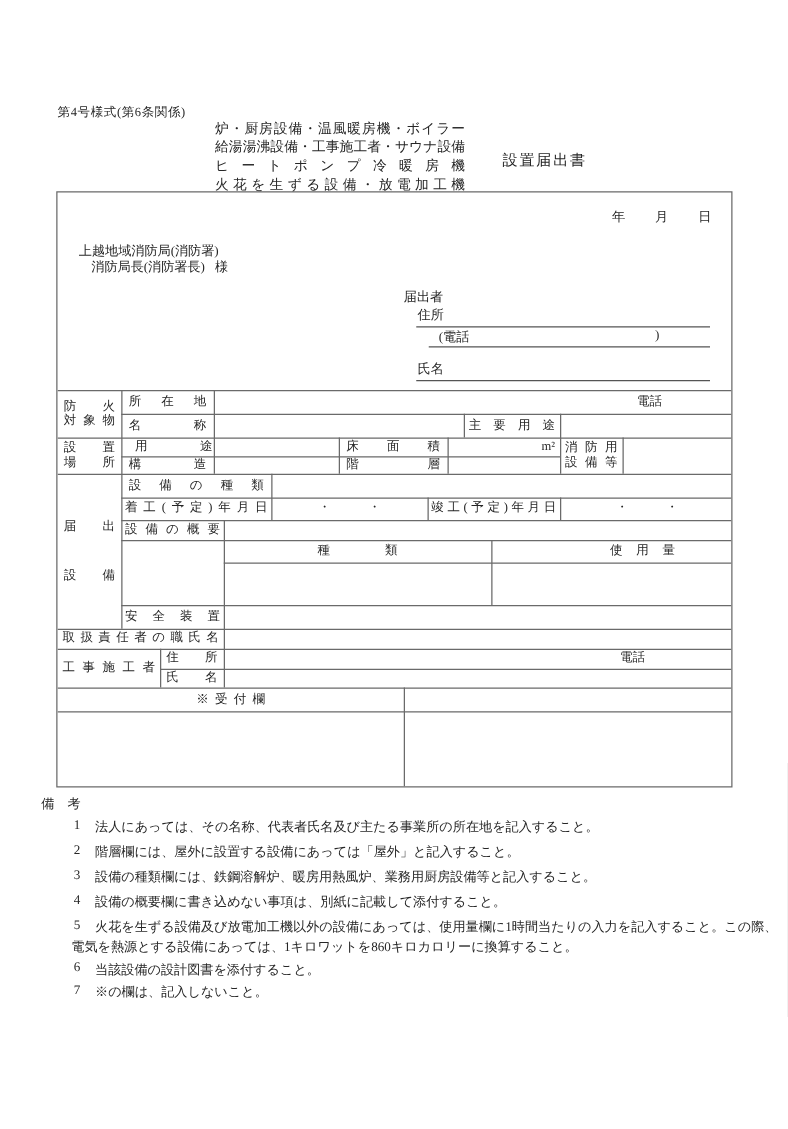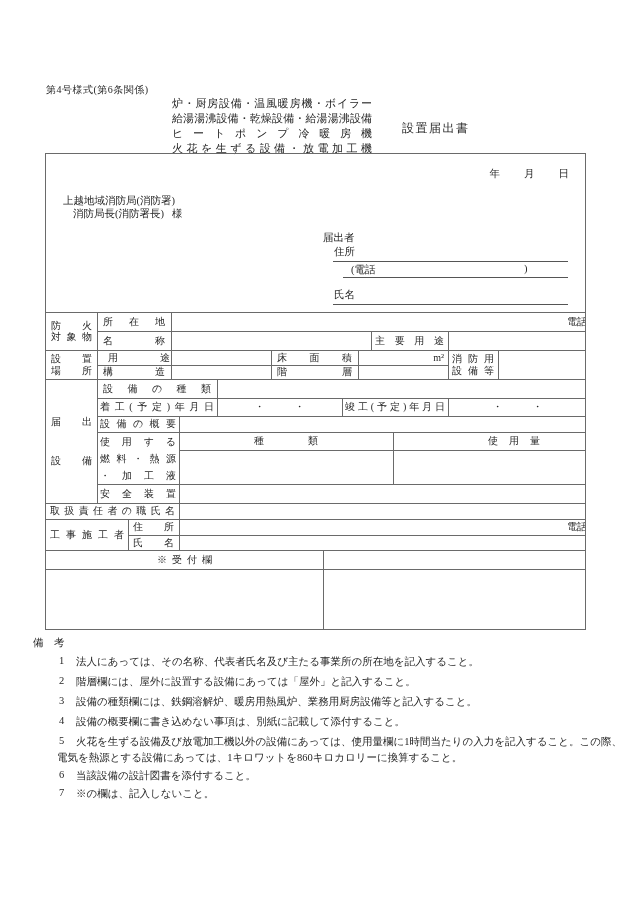--- a/index.html
+++ b/index.html
@@ -15,41 +15,41 @@
   .hl{position:absolute;height:1px;background:#6a6a6a;display:block;}
   .vl{position:absolute;width:1px;background:#6a6a6a;display:block;}
   .ul{position:absolute;height:1px;background:#555;display:block;}
   .cell{position:absolute;box-sizing:border-box;display:flex;flex-direction:column;justify-content:center;line-height:1.15;}
   .jl{width:100%;box-sizing:border-box;text-align:justify;text-align-last:justify;}
   .ctr{width:100%;text-align:center;}
   .ls5{letter-spacing:5px;text-indent:5px;}
   .ls44{letter-spacing:44px;text-indent:44px;}
   .ls11{letter-spacing:11px;text-indent:11px;}
   .rgt{width:100%;text-align:right;}
-  .lft{width:100%;text-align:right;}
+  .lft{width:100%;text-align:center;}
   .hdr-date{position:absolute;top:13px;right:16px;display:flex;gap:24px;font-size:10.5px;}
   .hdr-addr1{position:absolute;left:17px;top:40px;font-size:10.5px;}
   .hdr-addr2{position:absolute;left:27px;top:53px;font-size:10.5px;}
   .honor{margin-left:8px;}
   .notifier{font-size:10.5px;}
   .note{position:absolute;display:flex;font-size:10.5px;white-space:nowrap;}
   .nnum{width:17px;flex:none;}
   .remark-head{position:absolute;left:33px;top:636px;font-size:10.5px;}
   .gap18{gap:28px;}
 </style>
 </head>
 <body>
 
 <div class="page">
 
   <div class="form-number">第4号様式(第6条関係)</div>
 
   <div class="equip-block">
     <div class="equip-line">炉・厨房設備・温風暖房機・ボイラー</div>
-    <div class="equip-line">給湯湯沸設備・乾燥設備・給湯湯沸設備</div>
+    <div class="equip-line">給湯湯沸設備・工事施工者・サウナ設備</div>
     <div class="equip-line">ヒートポンプ冷暖房機</div>
     <div class="equip-line">火花を生ずる設備・放電加工機</div>
   </div>
 
   <div class="doc-title">設置届出書</div>
 
   <div class="formbox">
 
     <div class="hdr-date">
       <span>年</span>
@@ -157,25 +157,20 @@
     </div>
     <div class="cell" style="left:296px;top:244px;width:106px;height:18px;padding:0 3px;">
       <div class="jl">竣工(予定)年月日</div>
     </div>
     <div class="cell" style="left:402px;top:244px;width:139px;height:18px;">
       <div class="ctr">・　　　・</div>
     </div>
     <div class="cell" style="left:51px;top:262px;width:82px;height:16px;padding:0 3px;">
       <div class="jl">設備の概要</div>
     </div>
-    <div class="cell" style="left:51px;top:278px;width:82px;height:52px;padding:0 3px;line-height:17px;">
-      <div class="jl">使用する</div>
-      <div class="jl">燃料・熱源</div>
-      <div class="jl">・加工液</div>
-    </div>
     <div class="cell" style="left:133px;top:278px;width:214px;height:18px;">
       <div class="ctr ls44">種類</div>
     </div>
     <div class="cell" style="left:347px;top:278px;width:194px;height:18px;padding-left:48px;">
       <div class="ctr ls11">使用量</div>
     </div>
     <div class="cell" style="left:51px;top:330px;width:82px;height:19px;padding:0 3px;">
       <div class="jl">安全装置</div>
     </div>
 

